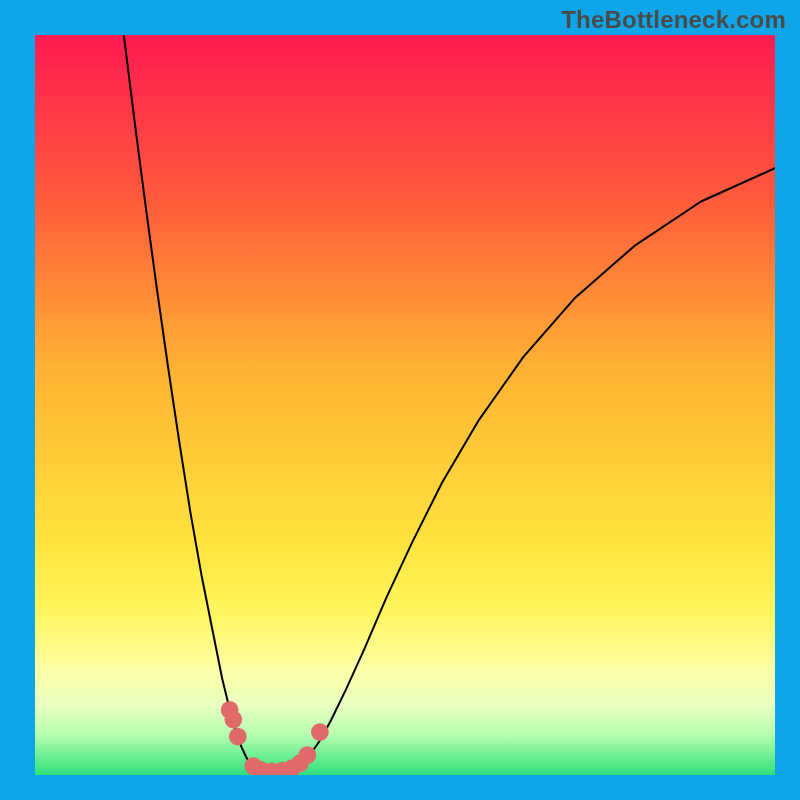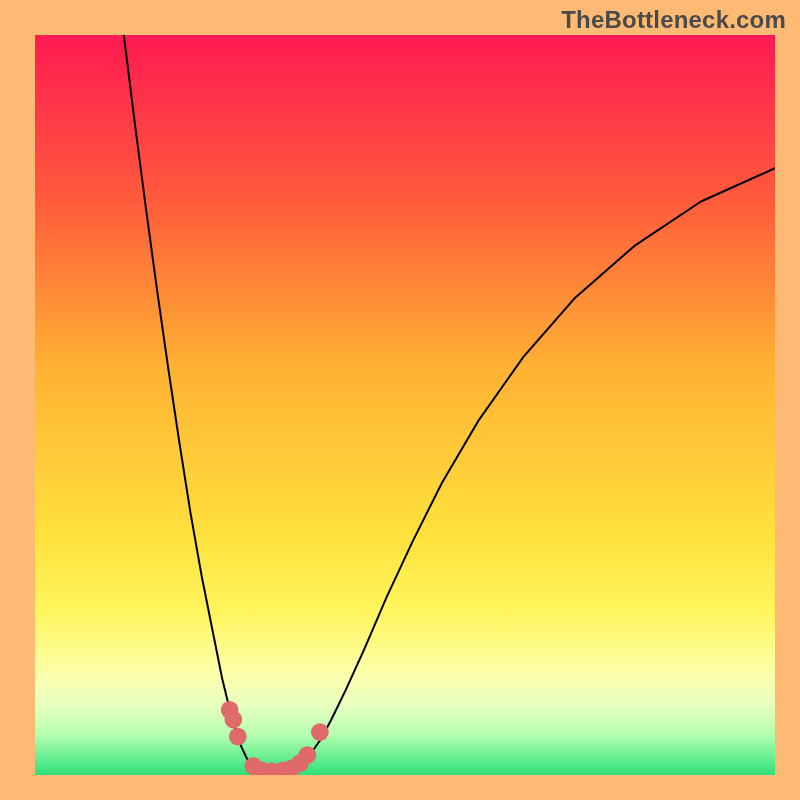--- a/index.html
+++ b/index.html
@@ -9,21 +9,21 @@
     height: 800px;
     background: #000;
     overflow: hidden;
   }
   .frame {
     position: absolute;
     left: 0;
     top: 0;
     width: 800px;
     height: 800px;
-    background: #fdba74;
+    background: #0ea5e9;
   }
   .plot-area {
     position: absolute;
     left: 35px;
     top: 35px;
     width: 740px;
     height: 740px;
     overflow: hidden;
   }
   .plot-area svg {

